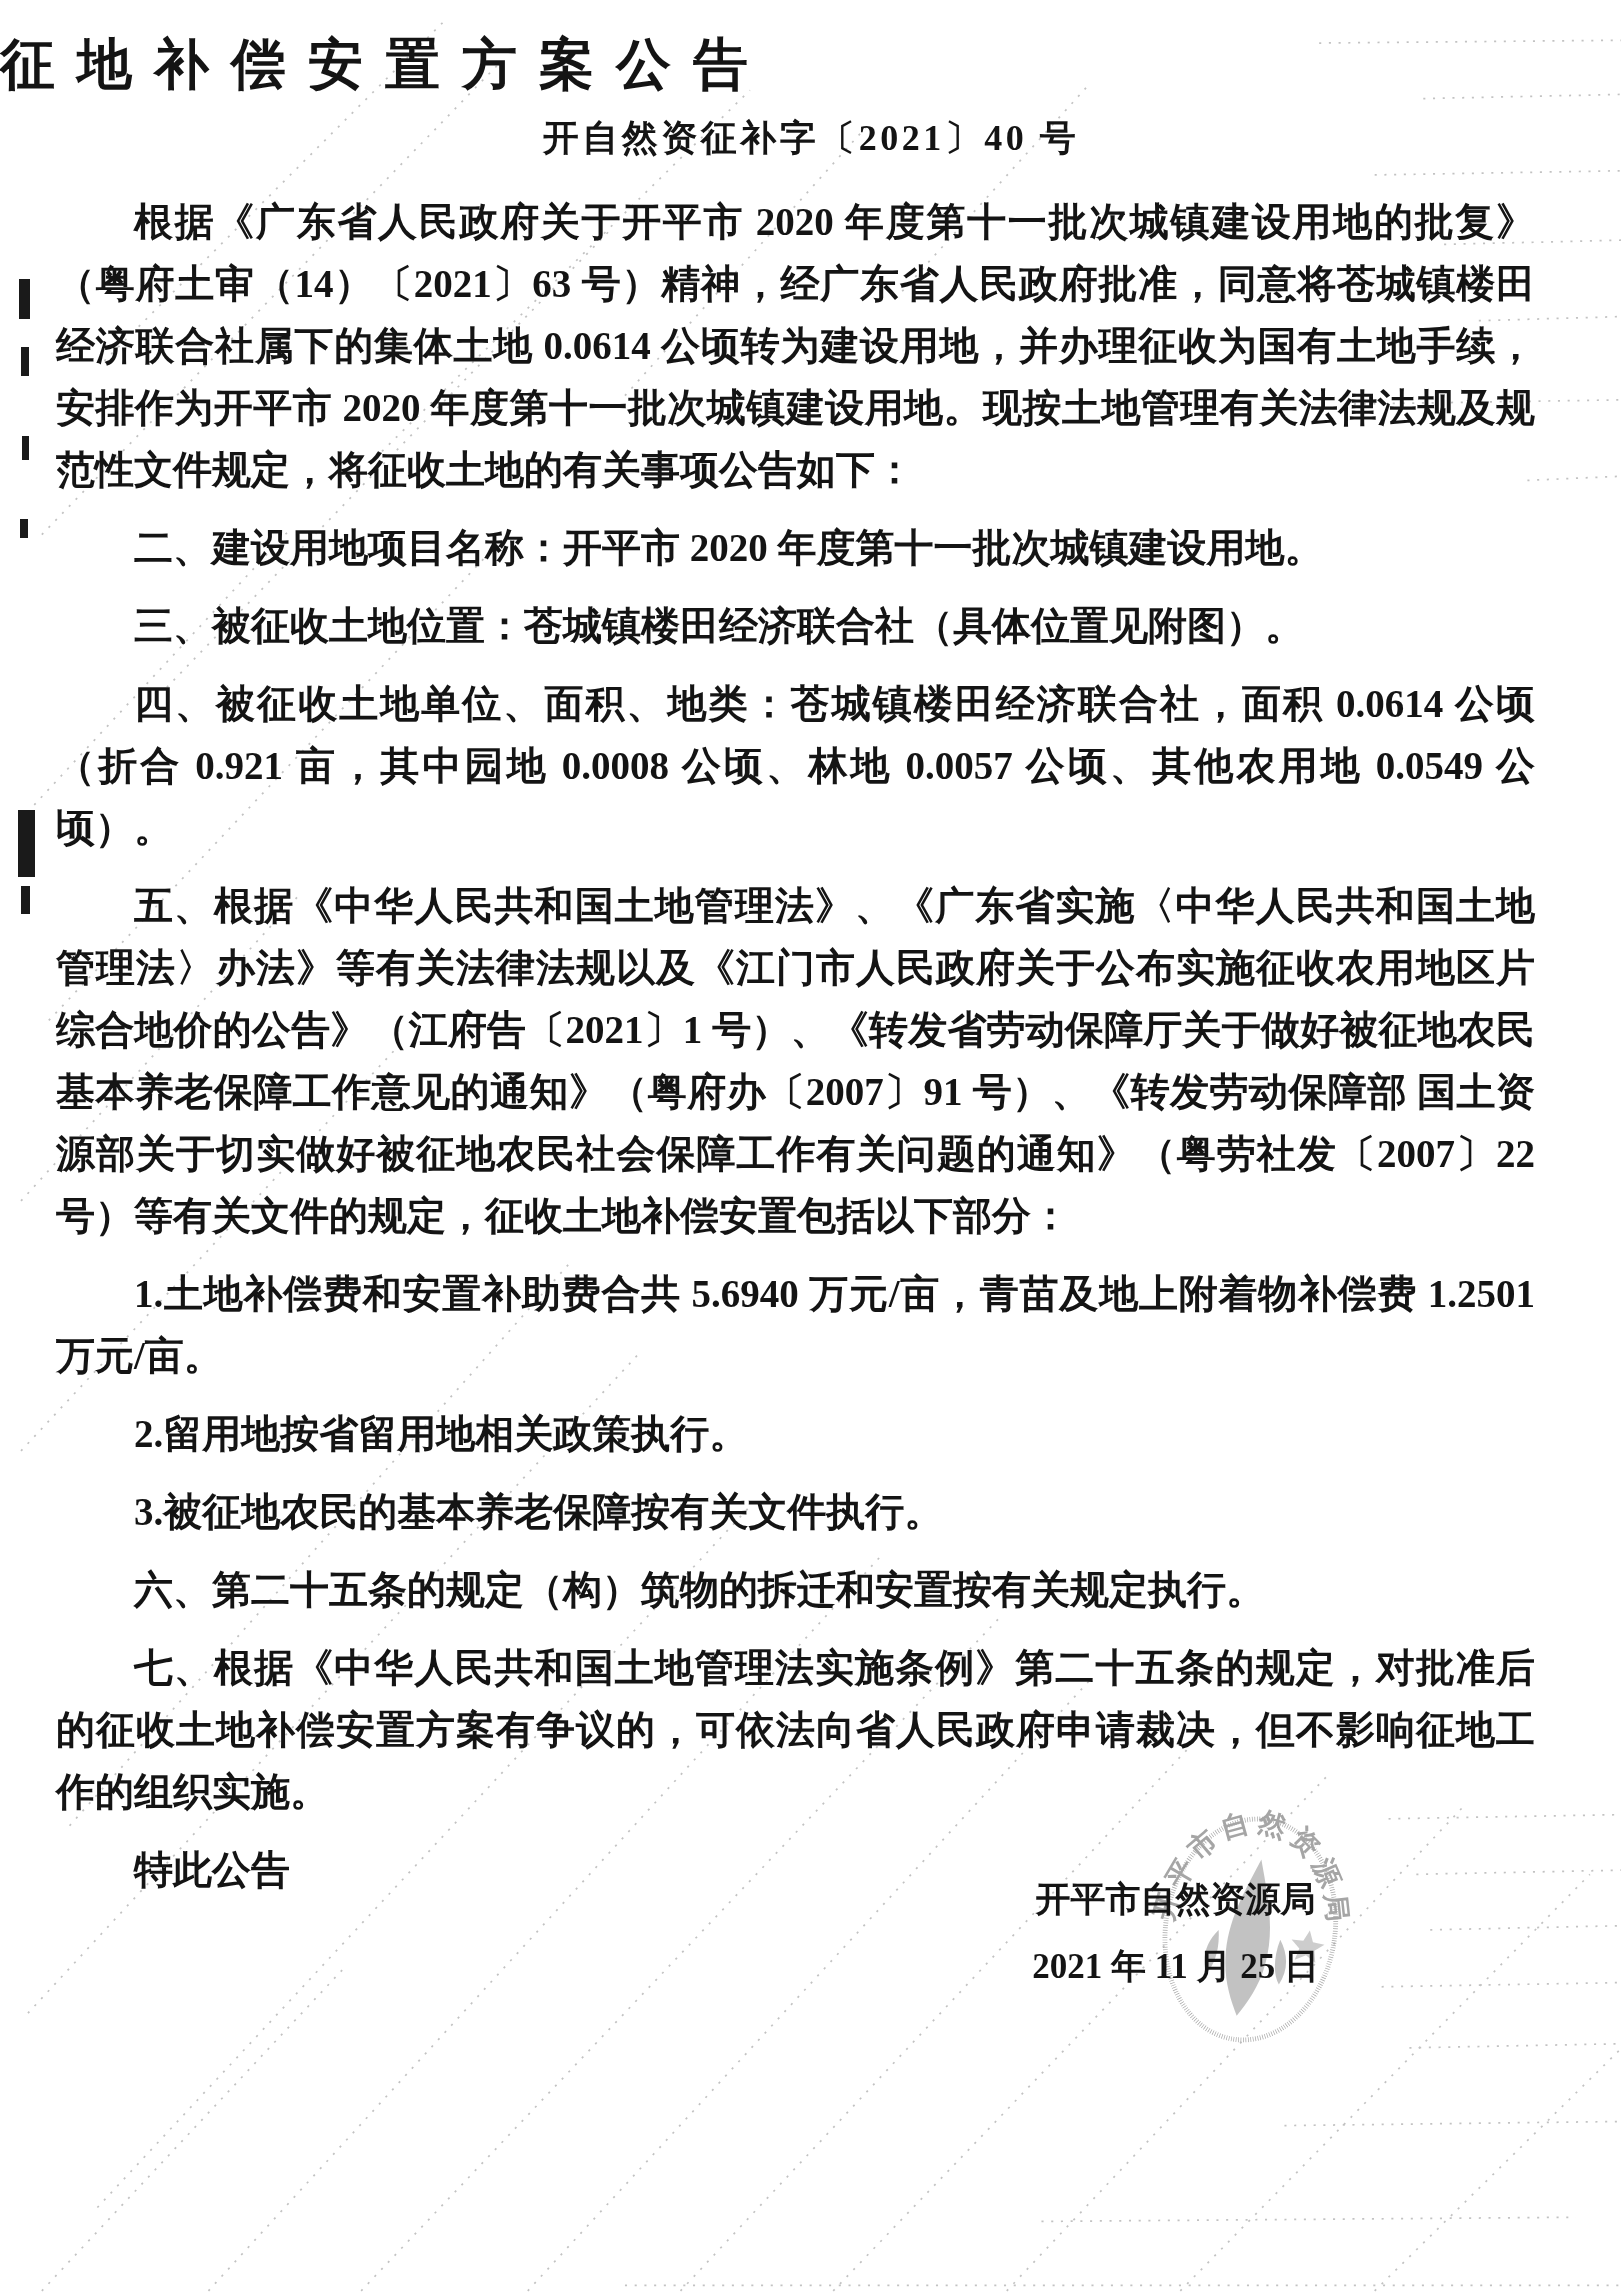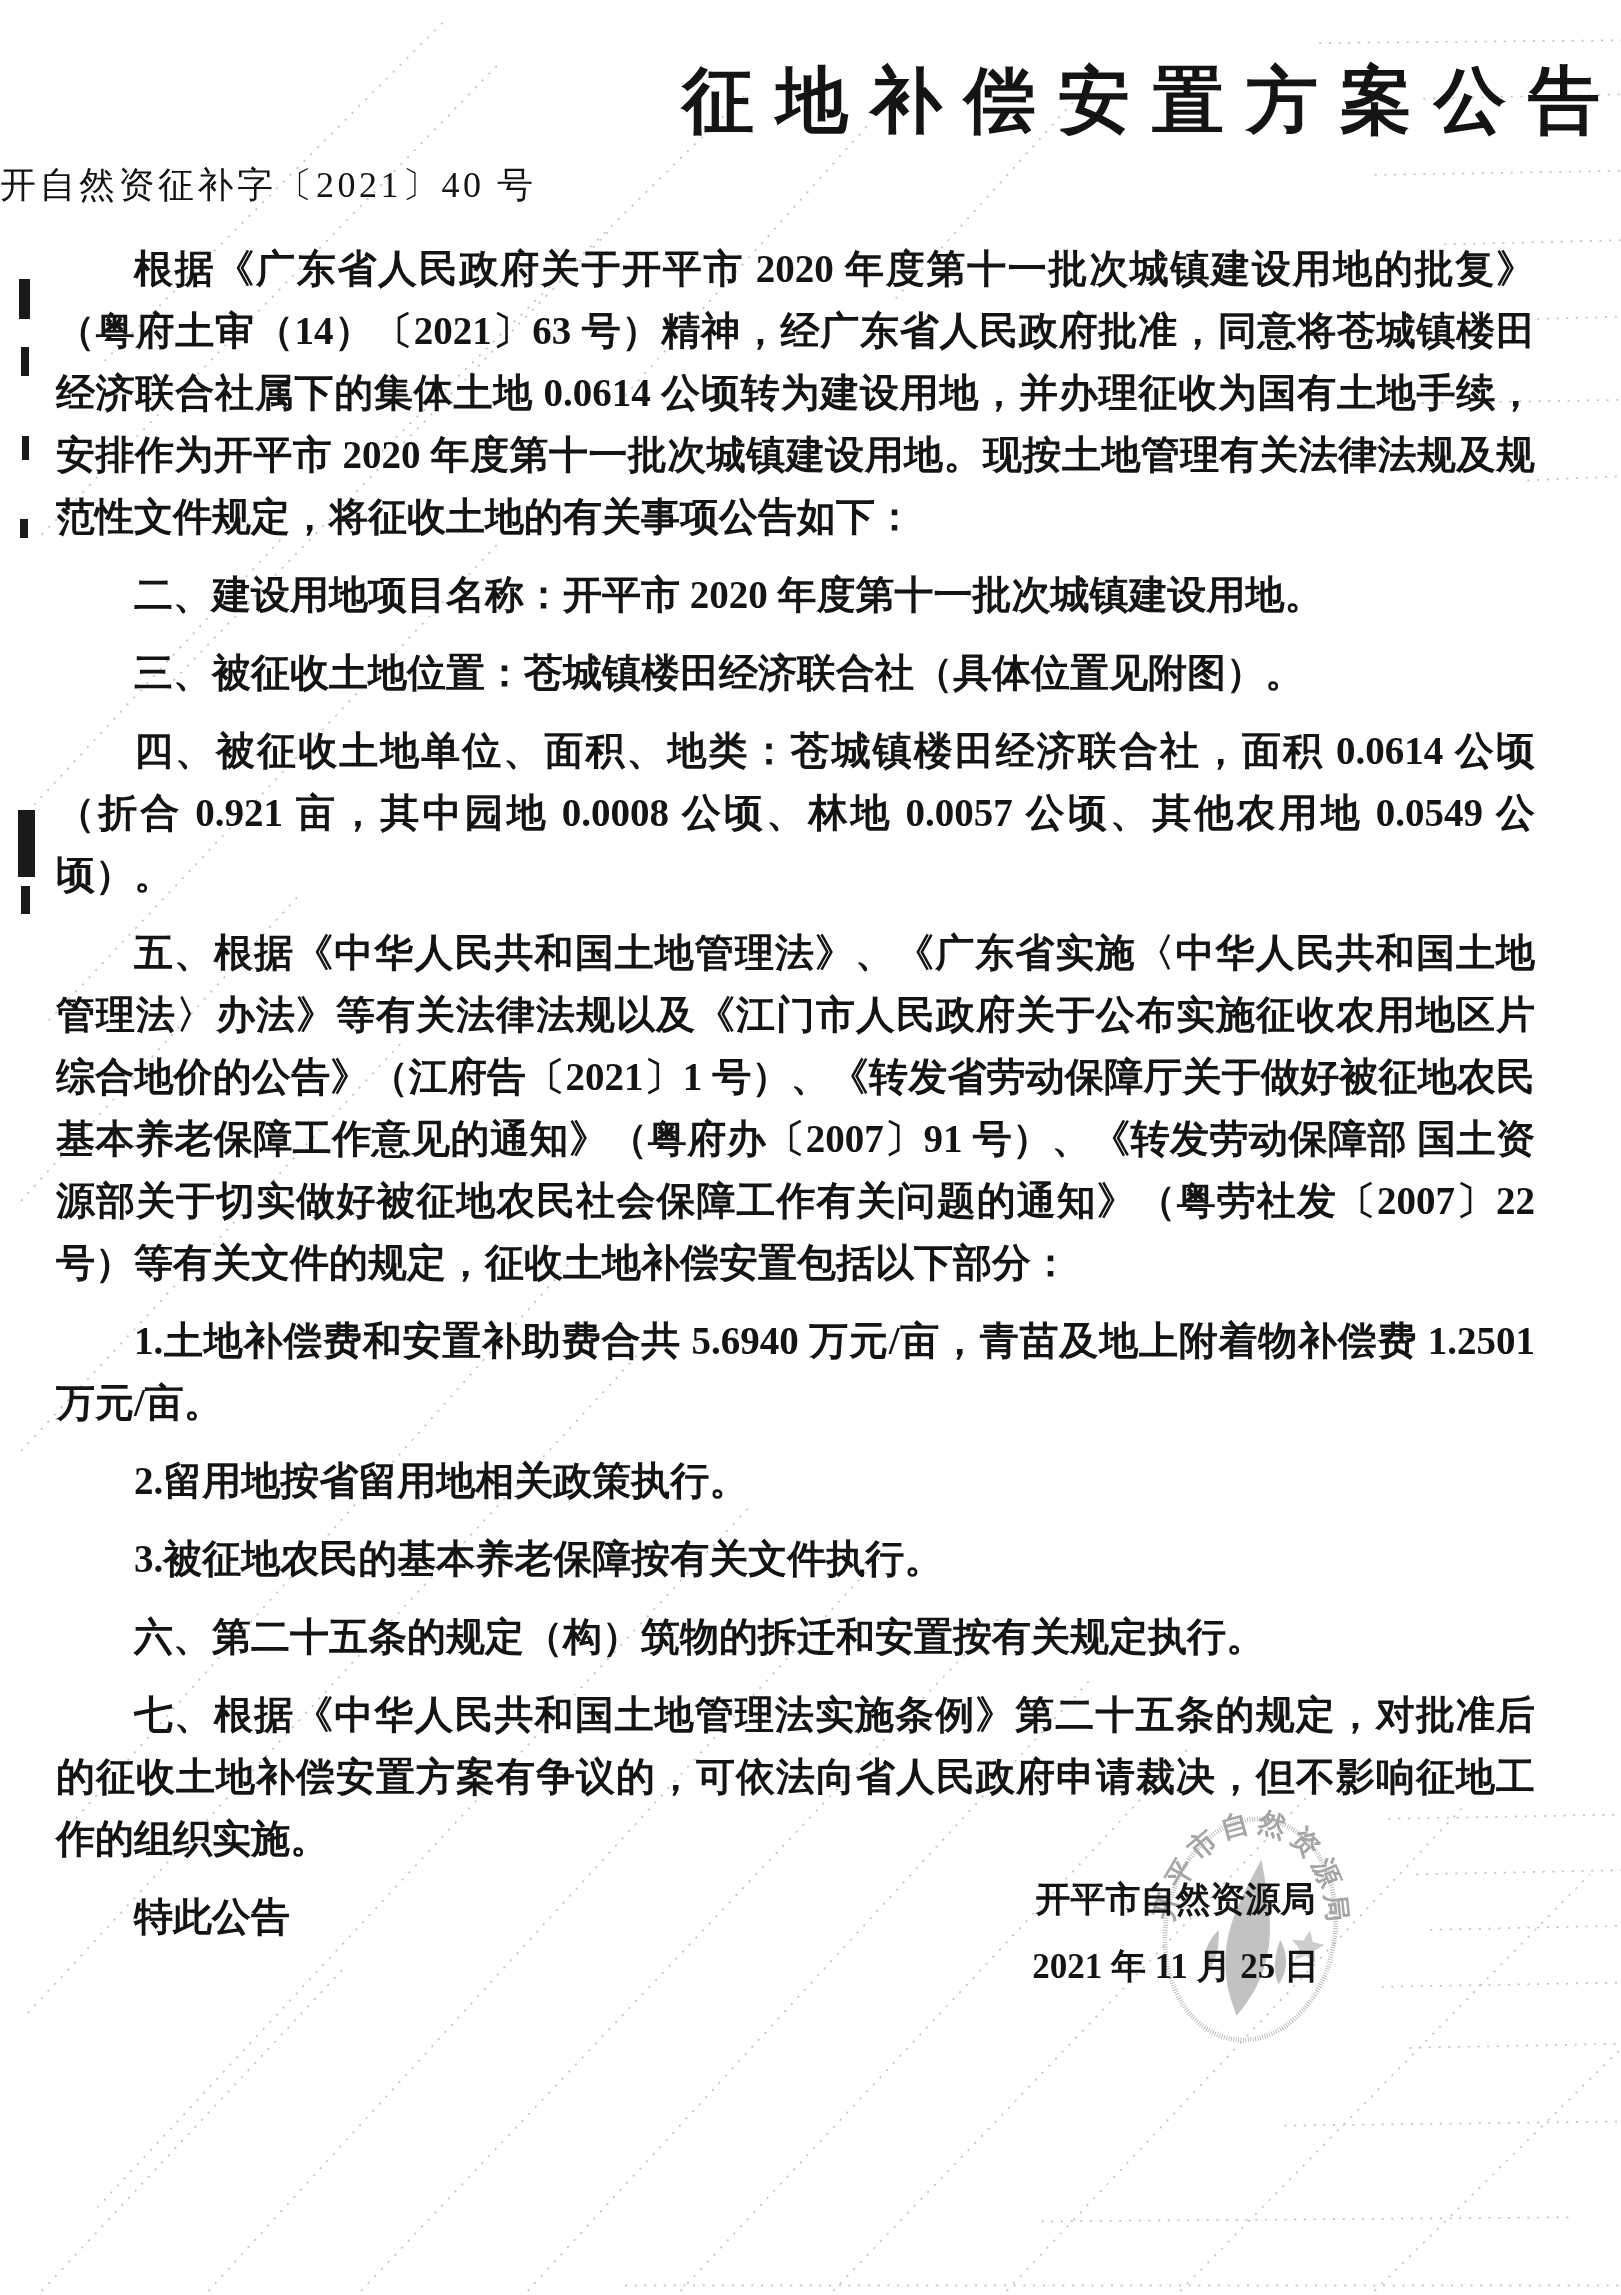--- a/index.html
+++ b/index.html
@@ -4,26 +4,26 @@
 <style>
   html,body{margin:0;padding:0;background:#e8e8e8;}
   .page{
     position:relative;width:1622px;height:2295px;background:#ffffff;
     font-family:"Liberation Serif","DejaVu Serif",serif;color:#141414;
     overflow:hidden;margin:0 auto;
   }
   .artifacts{position:absolute;inset:0;z-index:0;pointer-events:none;}
   .edge-noise{position:absolute;background:#1a1a1a;z-index:1;}
   .title{
-    position:relative;z-index:2;text-align:right;padding-top:60px;
-    font-size:72px;font-weight:bold;letter-spacing:22px;line-height:1.15;
+    position:relative;z-index:2;text-align:left;padding-top:33px;
+    font-size:55px;font-weight:bold;letter-spacing:22px;line-height:1.15;
   }
   .docno{
-    position:relative;z-index:2;text-align:left;margin-top:18px;
-    font-size:36px;font-weight:400;letter-spacing:3.5px;
+    position:relative;z-index:2;text-align:center;margin-top:18px;
+    font-size:36px;font-weight:700;letter-spacing:3.5px;
   }
   .body-text{
     position:relative;z-index:2;margin:28px 71px 0 40px;
     font-size:39px;line-height:62px;font-weight:600;
     text-align:justify;text-justify:inter-character;
   }
   .body-text p{margin:16px;text-indent:2em;text-align-last:left;}
   .signature{
     position:absolute;z-index:3;top:1866px;right:303px;
     text-align:center;font-size:35px;font-weight:600;line-height:67px;

